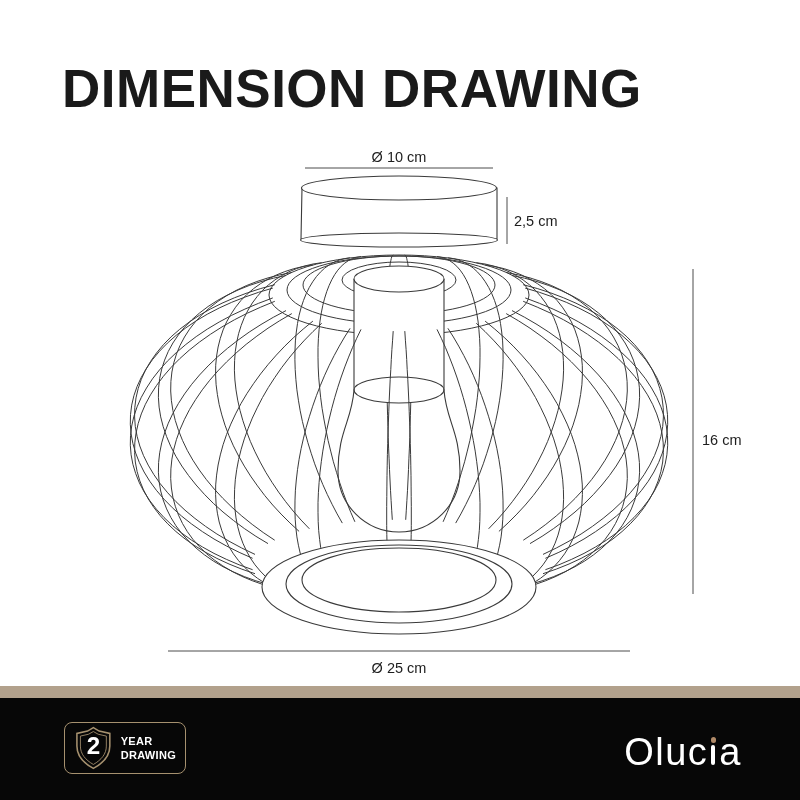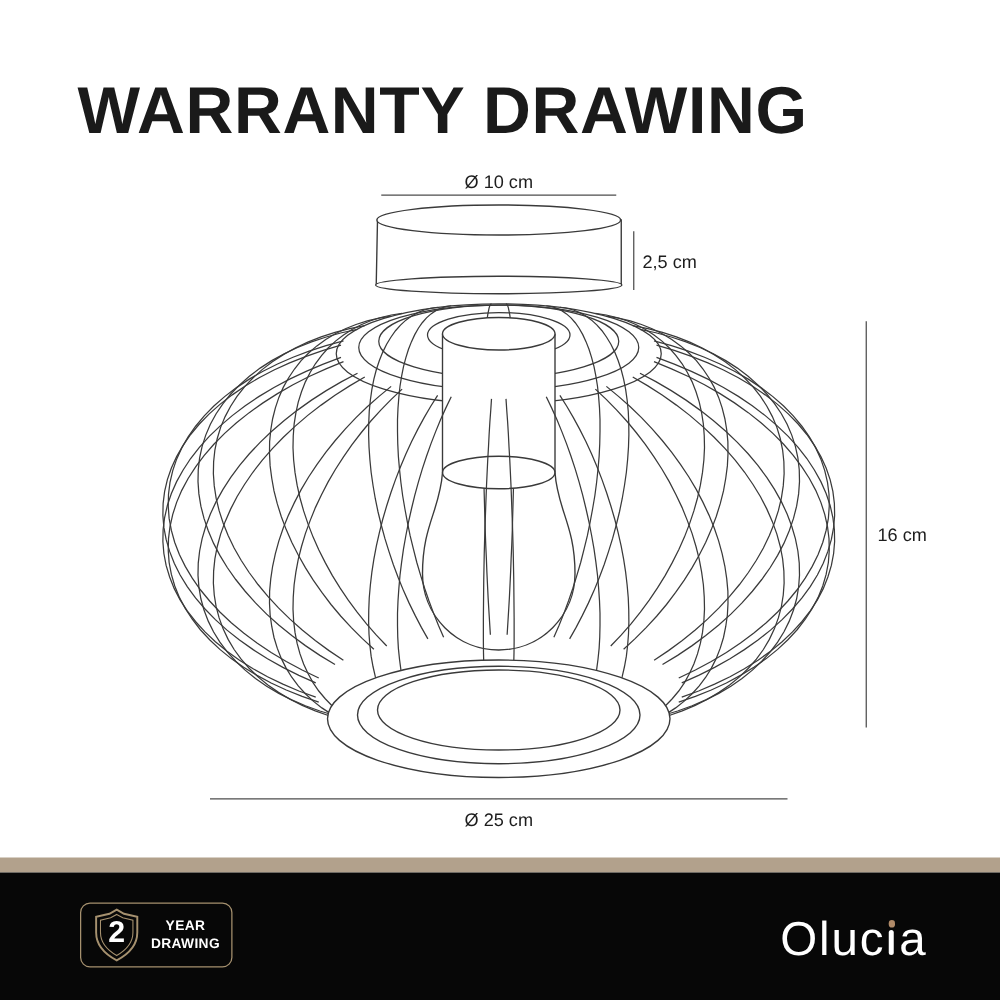--- a/index.html
+++ b/index.html
@@ -5,45 +5,45 @@
   html,body{margin:0;padding:0;}
   body{
     width:800px;height:800px;position:relative;background:#ffffff;
     font-family:"Liberation Sans",sans-serif;overflow:hidden;
   }
   .page-title{
     position:absolute;left:62px;top:58px;width:700px;
     font-size:53px;font-weight:800;letter-spacing:0.5px;color:#1a1a1a;
     white-space:nowrap;
   }
-  .drawing-wrap{position:absolute;left:0;top:0;width:800px;height:690px;}
+  .drawing-wrap{position:absolute;left:0;top:12px;width:800px;height:690px;}
   svg text{font-family:"Liberation Sans",sans-serif;}
   .dim-text{font-size:14.5px;fill:#1d1d1d;}
   
   .accent-strip{position:absolute;left:0;top:686px;width:800px;height:12px;}
   .footer-bar{position:absolute;left:0;top:698px;width:800px;height:102px;}
   .warranty-badge{
     position:absolute;left:64px;top:24px;width:122px;height:52px;
     border:1px solid #a6916f;border-radius:8px;
     display:flex;align-items:center;gap:8px;padding:0 9px;box-sizing:border-box;
   }
-  .warranty-text{color:#ffffff;font-size:11px;font-weight:700;letter-spacing:0.3px;line-height:1.3;text-align:center;}
+  .warranty-text{color:#ffffff;font-size:11px;font-weight:700;letter-spacing:0.3px;line-height:1.3;}
   .brand{
     position:absolute;right:58px;top:33px;height:44px;
     display:flex;align-items:baseline;color:#ffffff;
     font-size:38px;font-weight:400;letter-spacing:1.5px;
   }
   .brand-i{position:relative;display:inline-block;width:7px;height:28px;vertical-align:baseline;margin:0 2px;}
   .brand-i .stem{position:absolute;left:1px;bottom:0;width:4px;height:20px;background:#ffffff;border-radius:2px;}
   .brand-i .dot{position:absolute;left:0.5px;top:0;width:5.5px;height:5.5px;border-radius:50%;}
 </style>
 </head>
 <body>
 
-<div class="page-title">WARRANTY DRAWING</div>
+<div class="page-title">DIMENSION DRAWING</div>
 
 <div class="drawing-wrap">
   <svg width="800" height="690" viewBox="0 0 800 690" fill="none">
 
     <g id="backRibs">
         <path d="M272.8,276.1L258.6,280.3L244.9,285.1L231.7,290.3L219.2,296.0L207.3,302.2L196.2,308.8L185.8,315.9L176.2,323.3L167.4,331.1L159.5,339.2L152.5,347.6L146.5,356.3L141.3,365.3L137.1,374.4L133.9,383.7L131.7,393.1L130.5,402.7L130.3,412.3L131.1,421.9L132.9,431.5L135.7,441.1L139.4,450.6L144.1,460.0L149.8,469.3L156.4,478.3L164.0,487.2L172.3,495.7L181.6,504.1L191.6,512.0L202.5,519.7L214.0,527.0L226.3,533.9L239.1,540.3L252.6,546.3" stroke="#3a3a3a" stroke-width="1" fill="none"></path>
         <path d="M274.8,272.7L260.8,276.5L247.3,280.9L234.4,285.8L222.0,291.2L210.4,297.0L199.4,303.3L189.2,310.1L179.7,317.3L171.1,324.8L163.4,332.7L156.5,341.0L150.5,349.5L145.4,358.3L141.3,367.3L138.2,376.5L136.0,385.9L134.8,395.4L134.6,405.0L135.3,414.7L137.1,424.3L139.8,434.0L143.5,443.6L148.2,453.1L153.8,462.5L160.3,471.8L167.7,480.8L175.9,489.6L185.0,498.2L194.9,506.4L205.6,514.4L216.9,522.0L229.0,529.2L241.7,536.0L255.0,542.4" stroke="#3a3a3a" stroke-width="1" fill="none"></path>
         <path d="M286.0,263.5L273.3,266.2L261.0,269.6L249.2,273.5L238.0,278.0L227.4,283.0L217.4,288.5L208.1,294.5L199.5,301.0L191.7,307.9L184.6,315.2L178.4,322.9L172.9,331.0L168.3,339.4L164.6,348.1L161.7,357.1L159.7,366.3L158.6,375.8L158.4,385.3L159.1,395.1L160.7,404.9L163.2,414.7L166.6,424.6L170.8,434.5L175.9,444.3L181.8,454.0L188.6,463.6L196.1,473.0L204.4,482.3L213.3,491.3L223.0,500.0L233.4,508.4L244.3,516.5L255.9,524.3L268.0,531.6" stroke="#3a3a3a" stroke-width="1" fill="none"></path>
         <path d="M291.8,260.5L279.7,262.9L268.0,265.9L256.9,269.5L246.2,273.7L236.2,278.4L226.7,283.7L217.9,289.4L209.7,295.7L202.3,302.4L195.6,309.5L189.6,317.1L184.5,325.0L180.1,333.3L176.5,341.9L173.8,350.8L171.9,360.0L170.9,369.4L170.7,379.0L171.4,388.7L172.9,398.5L175.3,408.5L178.5,418.4L182.5,428.4L187.3,438.4L192.9,448.2L199.3,458.0L206.4,467.6L214.3,477.1L222.8,486.3L232.0,495.3L241.8,504.0L252.2,512.4L263.2,520.5L274.7,528.2" stroke="#3a3a3a" stroke-width="1" fill="none"></path>
         <path d="M312.9,252.9L303.2,254.5L293.8,256.7L284.8,259.6L276.3,263.0L268.2,267.0L260.6,271.6L253.5,276.7L246.9,282.4L240.9,288.5L235.6,295.2L230.8,302.4L226.6,309.9L223.1,317.9L220.3,326.3L218.1,335.0L216.6,344.0L215.7,353.3L215.6,362.9L216.1,372.7L217.4,382.6L219.2,392.7L221.8,402.9L225.0,413.2L228.9,423.5L233.4,433.8L238.6,444.0L244.3,454.1L250.6,464.1L257.5,473.9L264.8,483.6L272.7,493.0L281.1,502.1L289.9,510.9L299.1,519.4" stroke="#3a3a3a" stroke-width="1" fill="none"></path>

